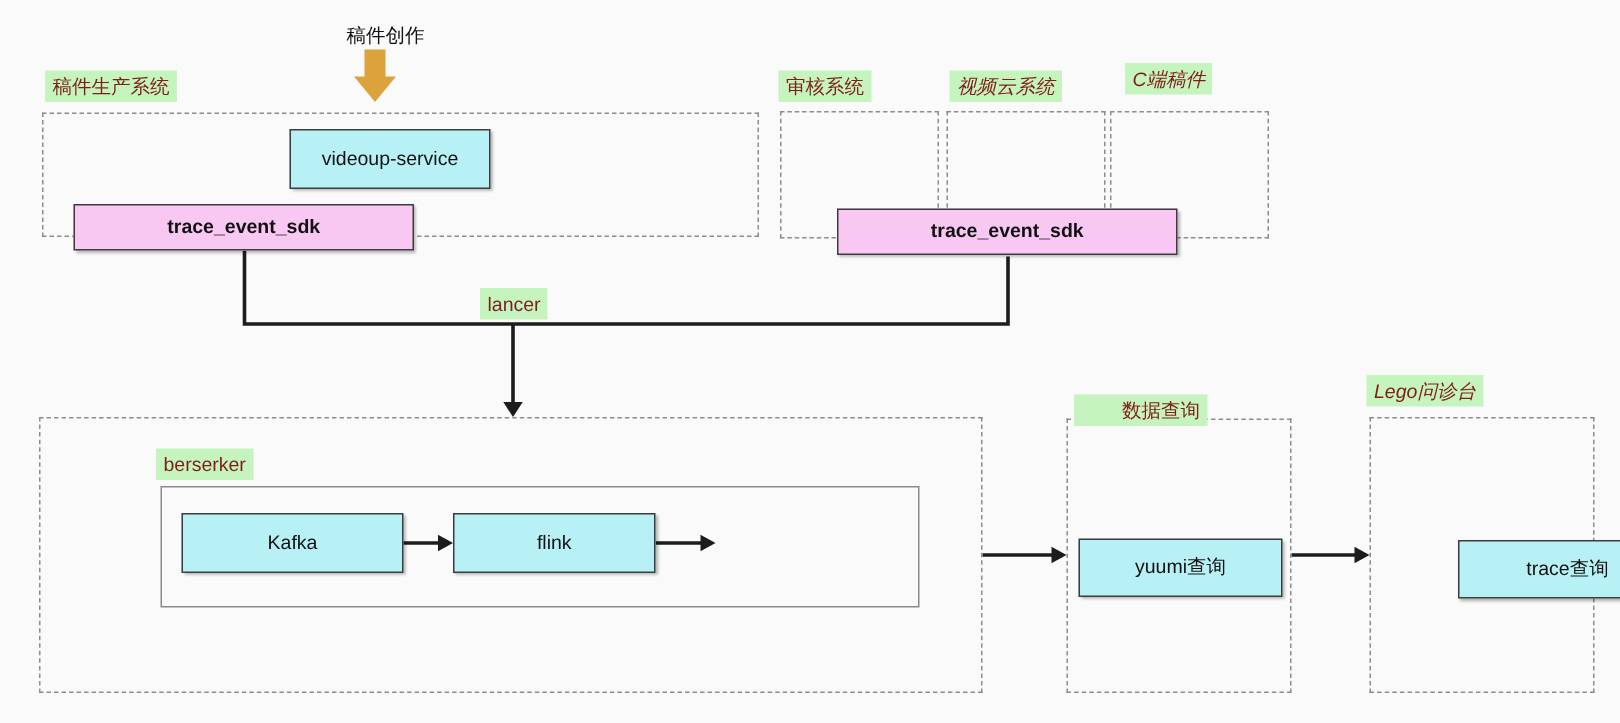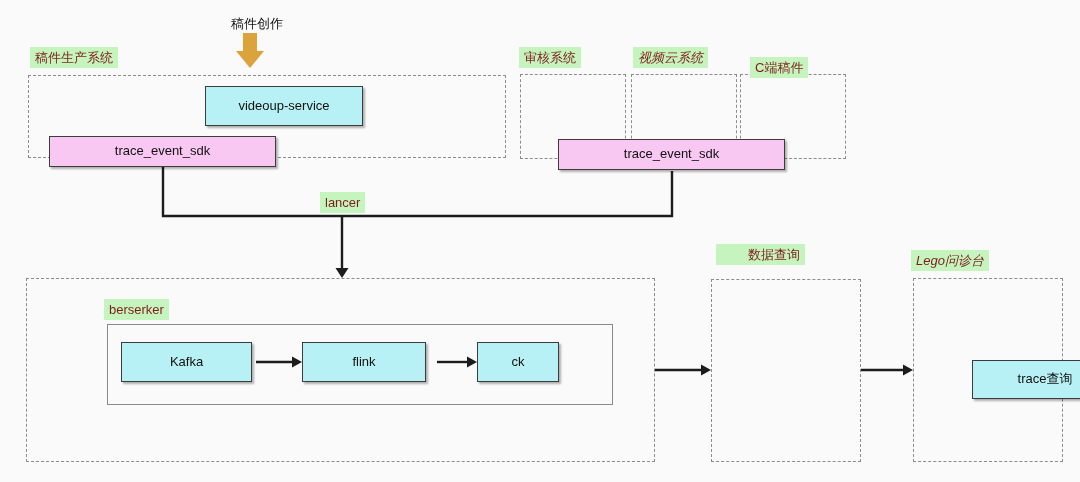--- a/index.html
+++ b/index.html
@@ -66,21 +66,21 @@
     font-size: 13px;
     line-height: 1.25;
     color: #111;
     border: 1.2px solid #3c3c3c;
     box-sizing: border-box;
     box-shadow: 1.5px 1.5px 2px rgba(0,0,0,0.30);
     z-index: 4;
     padding: 1px 3px;
   }
   .cyan { background: var(--service-fill, #b8f1f5); }
-  .pink { background: var(--sdk-fill, #f8c8f3); }
+  .pink { background: var(--sdk-fill, #f8c8f3); font-weight: bold; }
 </style>
 </head>
 <body>
 
 <div class="canvas">
 
   <svg class="connectors" viewBox="0 0 1080 482">
 
     <polygon class="flow-arrow" points="243,33 257,33 257,51 264,51 250,68 236,51 243,51"></polygon>
 
@@ -99,43 +99,43 @@
     <polygon class="head" points="701,364.5 701,375.5 711,370"></polygon>
 
     <path d="M861 370 L904 370"></path>
     <polygon class="head" points="903,364.5 903,375.5 913,370"></polygon>
   </svg>
 
   <div class="note" style="left:231px; top:15px;">稿件创作</div>
 
   <div class="tag" style="left:30px; top:47px;">稿件生产系统</div>
   <div class="dashed" style="left:28px; top:75px; width:478px; height:83px;"></div>
-  <div class="node cyan" style="left:205px; top:86px; width:158px; height:40px;text-align:right;">videoup-service</div>
+  <div class="node cyan" style="left:193px; top:86px; width:134px; height:40px;text-align:right;">videoup-service</div>
   <div class="node pink" style="left:49px; top:136px; width:227px; height:31px;">trace_event_sdk</div>
 
   <div class="tag" style="left:519px; top:47px;">审核系统</div>
   <div class="dashed" style="left:520px; top:74px; width:106px; height:85px;"></div>
 
   <div class="tag" style="left:633px; top:47px;font-style:italic;">视频云系统</div>
   <div class="dashed" style="left:631px; top:74px; width:106px; height:85px;"></div>
 
-  <div class="tag" style="left:750px; top:57px;">C端稿件</div>
+  <div class="tag" style="left:750px; top:42px;font-style:italic;">C端稿件</div>
   <div class="dashed" style="left:740px; top:74px; width:106px; height:85px;"></div>
 
   <div class="node pink" style="left:558px; top:139px; width:227px; height:31px;">trace_event_sdk</div>
 
   <div class="tag" style="left:320px; top:192px;">lancer</div>
 
   <div class="dashed" style="left:26px; top:278px; width:629px; height:184px;"></div>
   <div class="tag" style="left:104px; top:299px;">berserker</div>
   <div class="inner-box" style="left:107px; top:324px; width:506px; height:81px;"></div>
-  <div class="node cyan" style="left:121px; top:342px; width:131px; height:40px;">Kafka</div>
-  <div class="node cyan" style="left:302px; top:342px; width:124px; height:40px;">flink</div>
-  <div class="node cyan" style="left:477px; top:342px; width:82px; height:40px;">ck</div>
+  <div class="node cyan" style="left:121px; top:342px; width:148px; height:40px;">Kafka</div>
+  <div class="node cyan" style="left:302px; top:342px; width:135px; height:40px;">flink</div>
 
-  <div class="tag" style="left:716px; top:244px;padding-left:32px;">数据查询</div>
+  <div class="tag" style="left:716px; top:263px;padding-left:32px;">数据查询</div>
   <div class="dashed" style="left:711px; top:279px; width:150px; height:183px;"></div>
+  <div class="node cyan" style="left:719px; top:359px; width:136px; height:39px;">yuumi查询</div>
 
   <div class="tag" style="left:911px; top:250px;font-style:italic;">Lego问诊台</div>
   <div class="dashed" style="left:913px; top:278px; width:150px; height:184px;"></div>
   <div class="node cyan" style="left:972px; top:360px; width:135px; height:39px;padding-left:14px;">trace查询</div>
 
 </div>
 
 </body></html>

